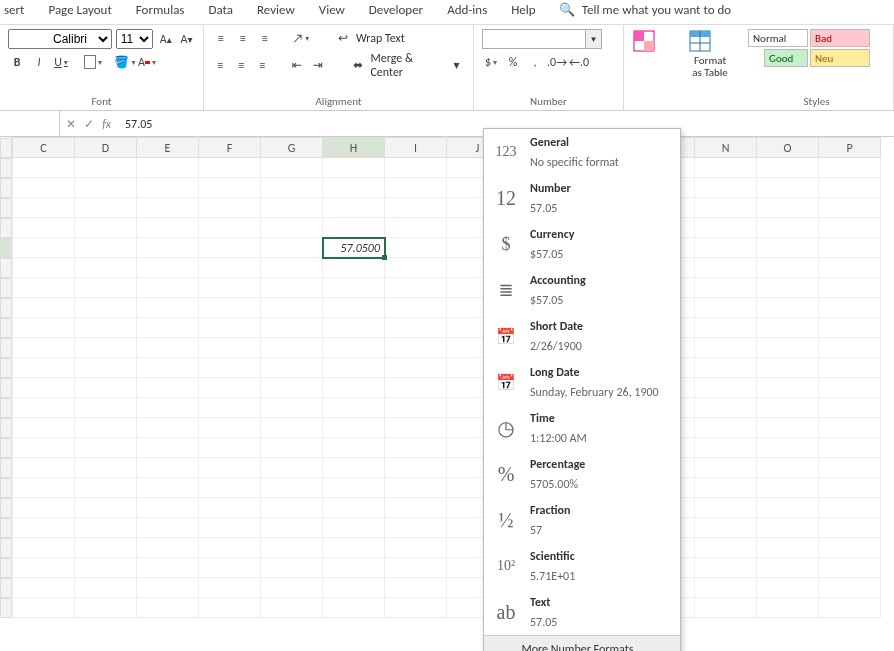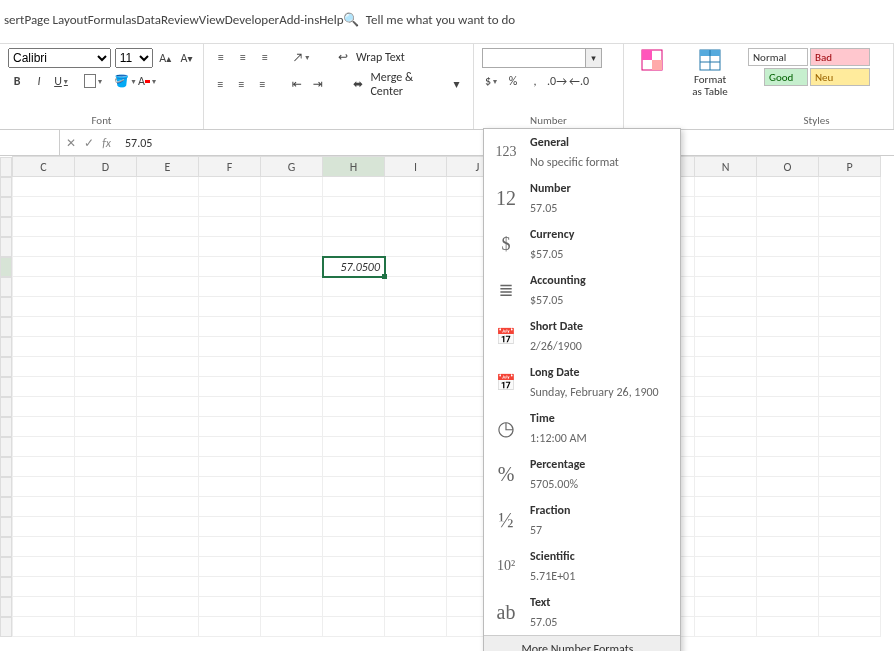--- a/index.html
+++ b/index.html
@@ -1,35 +1,35 @@
 <!DOCTYPE html>
 <html><head>
 <meta charset="utf-8">
 <style>
 * { box-sizing: border-box; margin: 0; padding: 0; }
 body { font-family: "Segoe UI", Calibri, sans-serif; font-size: 12px; background: #fff; color: #333; overflow: hidden; width: 894px; height: 651px; position: relative; }
-.ribbon-tabs { display: flex; padding: 2px 4px 16px 4px; border-bottom: 1px solid #ddd; font-size: 13px; margin-top: 10px; }
+.ribbon-tabs { display: flex; gap: 24px; padding: 2px 4px 7px 4px; border-bottom: 1px solid #ddd; font-size: 13px; }
 .ribbon-tabs span { color: #444; cursor: pointer; }
 .ribbon-body { display: flex; border-bottom: 1px solid #ccc; height: 86px; }
 .rgroup { border-right: 1px solid #ddd; padding: 4px 8px 2px 8px; display: flex; flex-direction: column; justify-content: space-between; }
 .rgroup .controls { display: flex; flex-direction: column; gap: 4px; flex: 1; }
 .rgroup .label { text-align: center; color: #666; font-size: 11px; padding-top: 2px; }
 .row { display: flex; align-items: center; gap: 4px; }
-select.font-name { width: 108px; font-size: 12px; height: 20px; }
+select.font-name { width: 108px; font-size: 12px; height: 20px; padding-left: 40px; }
 select.font-size { width: 40px; font-size: 12px; height: 20px; }
 .btn { width: 18px; height: 18px; display: inline-flex; align-items: center; justify-content: center; font-size: 12px; color: #444; cursor: pointer; }
 .btn.drop::after { content: "▾"; font-size: 8px; margin-left: 2px; color: #666; }
 .color-bar { width: 16px; height: 3px; display: inline-block; }
 .underline { text-decoration: underline; }
 .borderbox { width: 14px; height: 14px; border: 1px solid #777; display: inline-block; }
 .align-btn { width: 18px; height: 16px; }
 .merge-label { font-size: 12px; }
 .number-box { width: 120px; height: 20px; border: 1px solid #aaa; background: #fff; display: flex; }
 .number-box .dd { width: 16px; border-left: 1px solid #aaa; background: #eee; text-align: center; font-size: 9px; line-height: 18px; }
-.big-btn { display: flex; flex-direction: column; align-items: center; font-size: 11px; gap: 2px; cursor: pointer; }
+.big-btn { display: flex; flex-direction: column; align-items: flex-start; font-size: 11px; gap: 2px; cursor: pointer; }
 .big-btn .icon { width: 24px; height: 24px; }
 .styles-grid { display: grid; grid-template-columns: repeat(2, 60px); gap: 2px; }
 .style-cell { height: 18px; border: 1px solid #bbb; font-size: 11px; padding-left: 4px; display: flex; align-items: center; overflow: hidden; }
 .style-normal { background: #fff; }
 .style-bad { background: #ffc7ce; color: #9c0006; }
 .style-good { background: #c6efce; color: #006100; margin-left: 16px; }
 .style-neu { background: #ffeb9c; color: #9c6500; }
 .search-area { display: flex; align-items: center; gap: 6px; color: #777; }
 .formula-bar { display: flex; align-items: center; border-bottom: 1px solid #ccc; height: 26px; }
 .name-box { width: 60px; border-right: 1px solid #ccc; height: 100%; display: flex; align-items: center; padding-left: 6px; }
@@ -116,20 +116,21 @@
         <span class="btn align-btn">≡</span>
         <span style="width:10px"></span>
         <span class="btn">⇤</span>
         <span class="btn">⇥</span>
         <span style="width:16px"></span>
         <span class="btn">⬌</span>
         <span class="merge-label">Merge &amp; Center</span>
         <span class="btn">▾</span>
       </div>
     </div>
+    <div class="label">Alignment</div>
   </div>
 
   <div class="rgroup" style="width:150px">
     <div class="controls">
       <div class="row">
         <div class="number-box">
           <div style="flex:1"></div>
           <div class="dd">▾</div>
         </div>
       </div>

